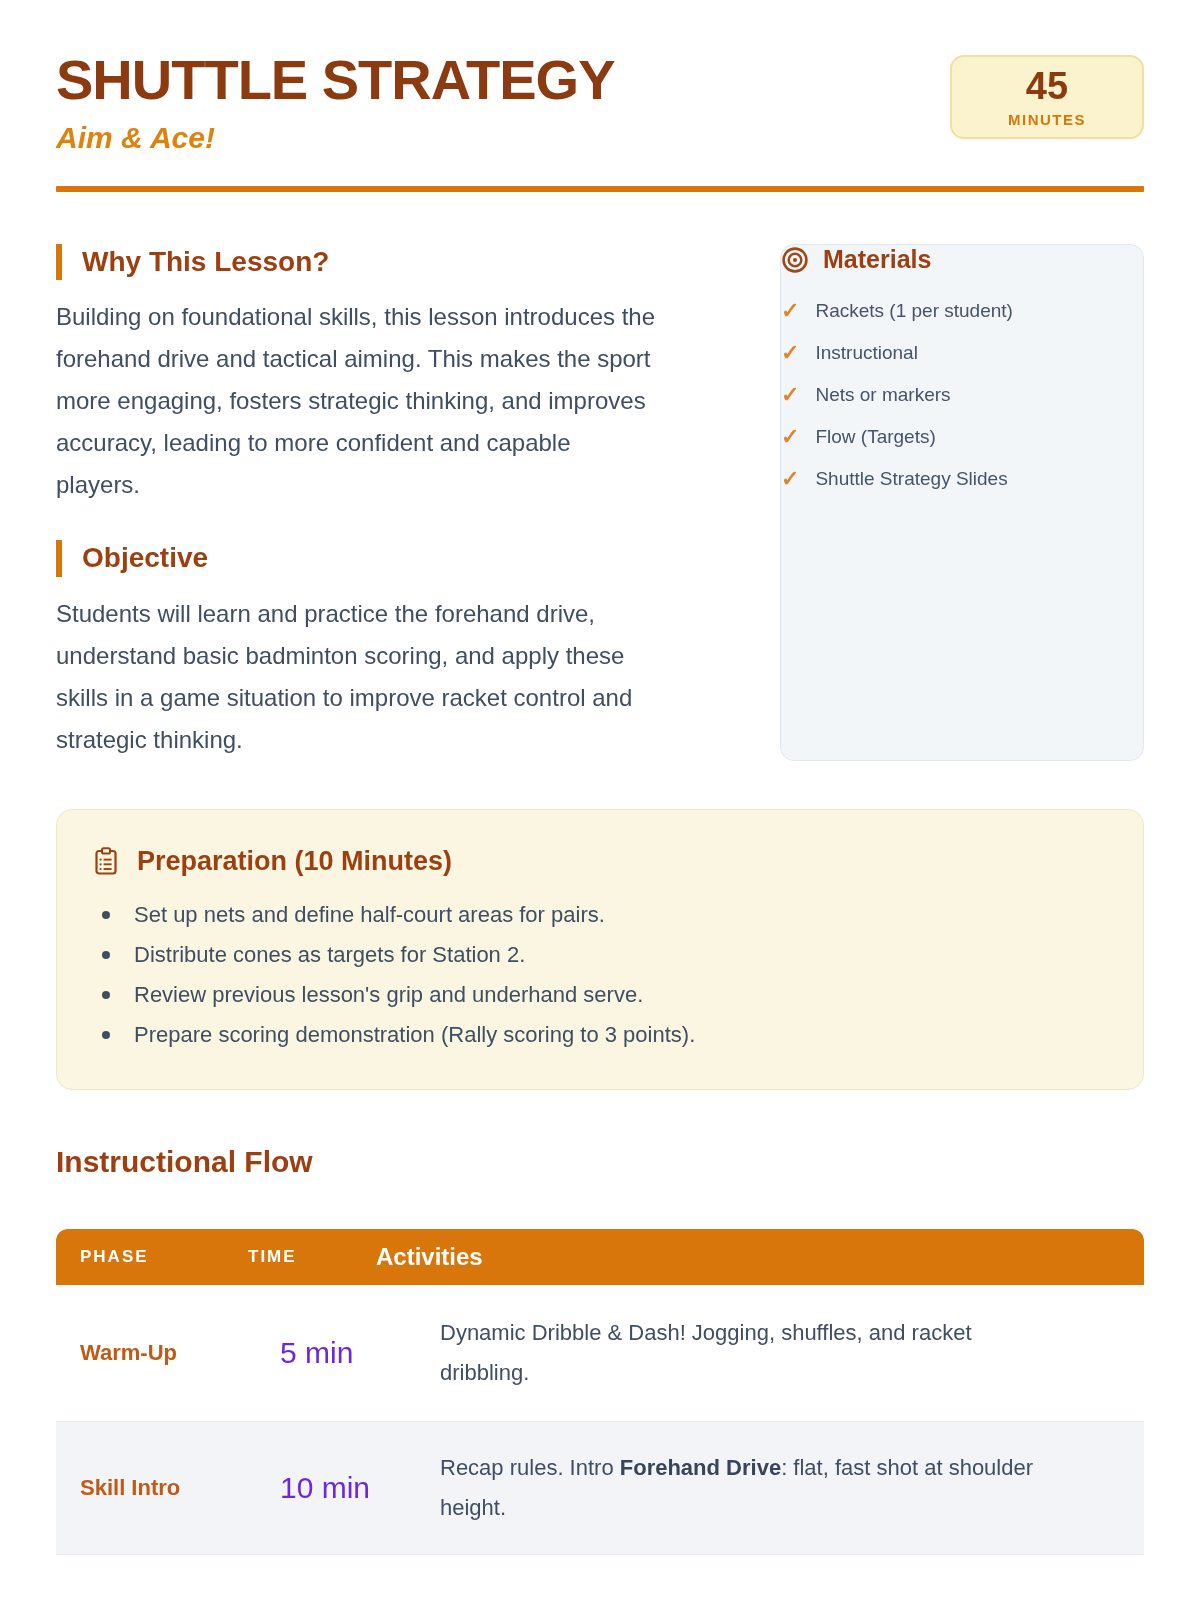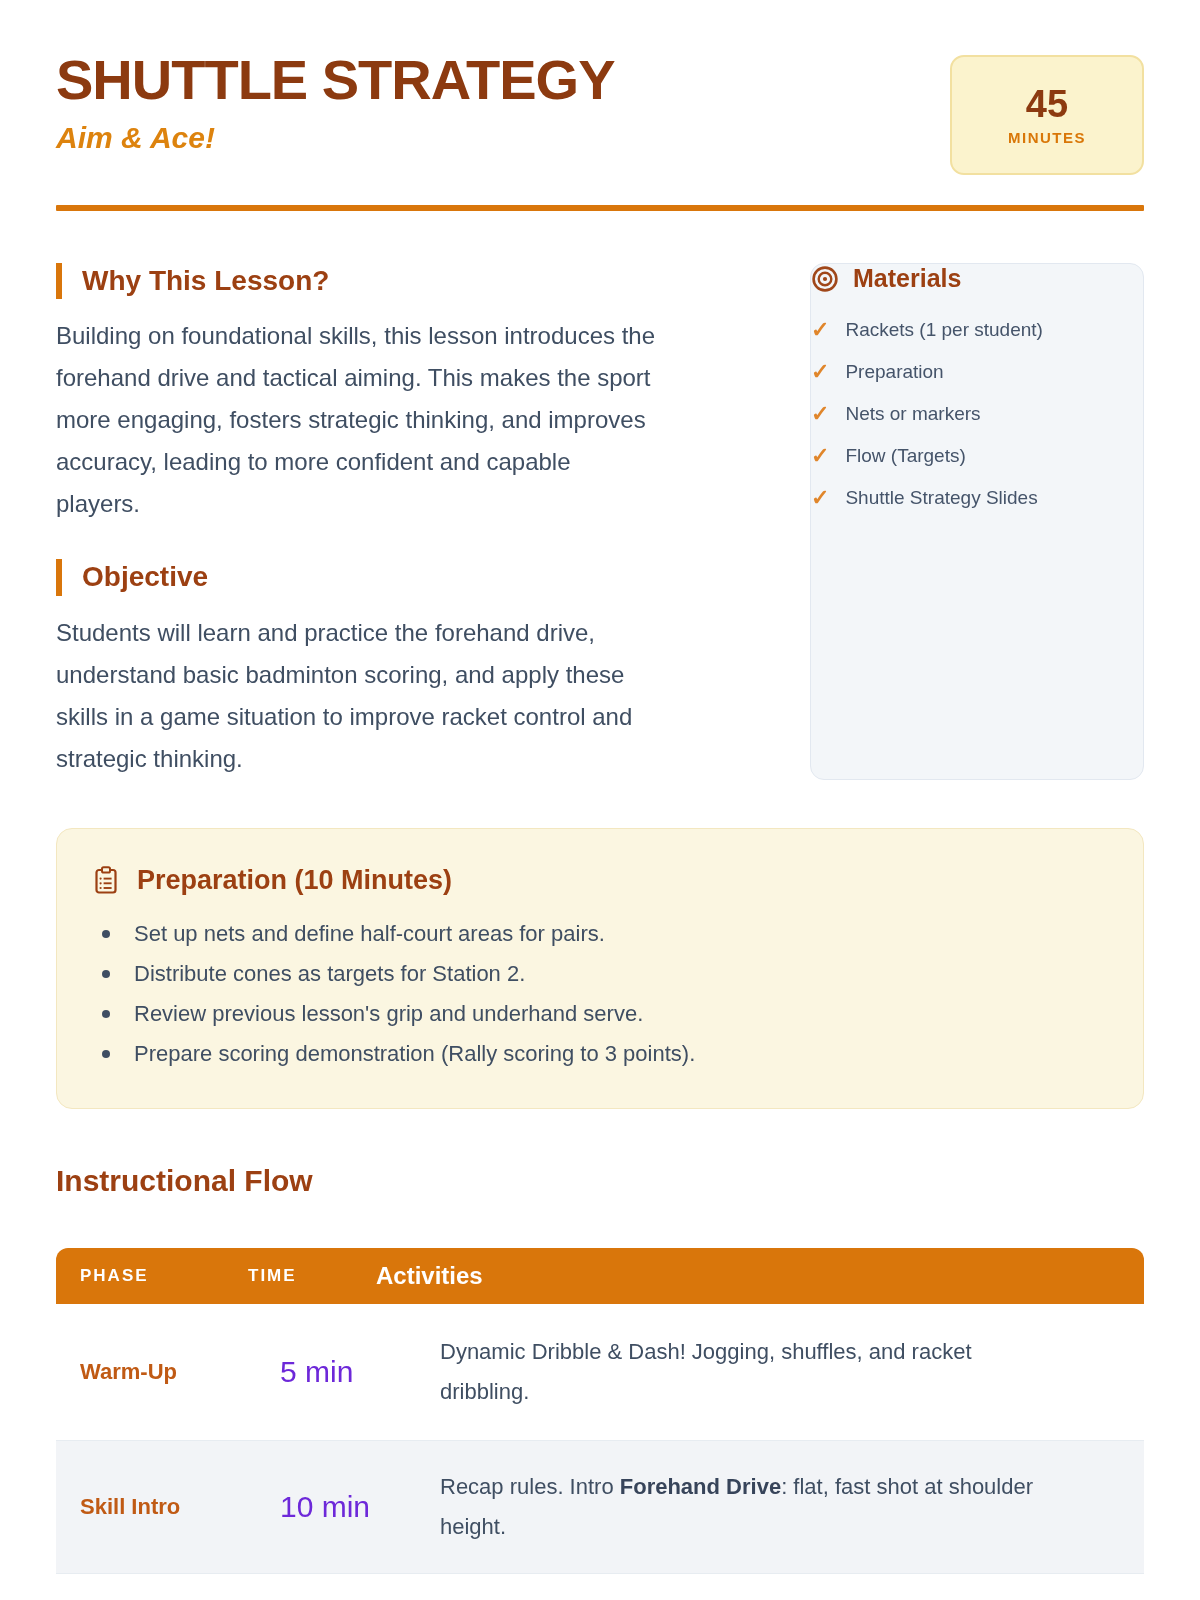--- a/index.html
+++ b/index.html
@@ -6,29 +6,29 @@
   html,body { width:1200px; height:1600px; overflow:hidden; background:#ffffff;
               font-family:"Liberation Sans", sans-serif; }
   .page { padding:52px 56px 0 56px; }
 
   
   .header-row { display:flex; justify-content:space-between; align-items:flex-start;gap:32px; }
   .doc-title { font-size:56px; font-weight:700; letter-spacing:-1px; line-height:1.0;
                color:#8C3A10; }
   .doc-subtitle { margin-top:12px; font-size:30px; font-weight:700; font-style:italic;
                   color:#DD830E; line-height:1.2; }
-  .duration-badge { width:194px; height:120px; margin-top:3px; background:#FBF3CD;
+  .duration-badge { width:194px; height:84px; margin-top:3px; background:#FBF3CD;
                     border:2px solid #F2E0A0; border-radius:14px; display:flex;
                     flex-direction:column; align-items:center; justify-content:center; gap:7px; }
   .duration-value { font-size:38px; font-weight:700; color:#8C3A10; line-height:1; }
   .duration-unit { font-size:15px; font-weight:700; color:#D97708; letter-spacing:1.5px; line-height:1; }
   .top-divider { height:6px; background:#D9760B; margin-top:30px; border-radius:1px; }
 
   
-  .columns { display:flex; gap:64px; margin-top:52px; align-items:stretch; }
+  .columns { display:flex; gap:34px; margin-top:52px; align-items:stretch; }
   .main-col { width:690px; flex:0 0 690px; }
   .side-col { flex:1; }
 
   .sec-head { border-left:6px solid #D9760B; padding-left:20px; display:flex; align-items:center; }
   .sec-head h2 { font-size:28px; font-weight:700; color:#9C4012; line-height:1.3; }
   .body-text { margin-top:16px; font-size:24px; line-height:42px; color:#3F4E62; max-width:602px; }
   .objective-sec { margin-top:34px; }
 
   
   .materials-card { height:100%; background:#F3F6F9; border:1px solid #E2E8F0;
@@ -119,21 +119,21 @@
           </span>
           <h3>Materials</h3>
         </div>
         <ul class="mat-list">
           <li class="mat-item">
             <span class="check-mark">✓</span>
             <span>Rackets (1 per student)</span>
           </li>
           <li class="mat-item">
             <span class="check-mark">✓</span>
-            <span>Preparation</span>
+            <span>Instructional</span>
           </li>
           <li class="mat-item">
             <span class="check-mark">✓</span>
             <span>Nets or markers</span>
           </li>
           <li class="mat-item">
             <span class="check-mark">✓</span>
             <span>Flow (Targets)</span>
           </li>
           <li class="mat-item">

